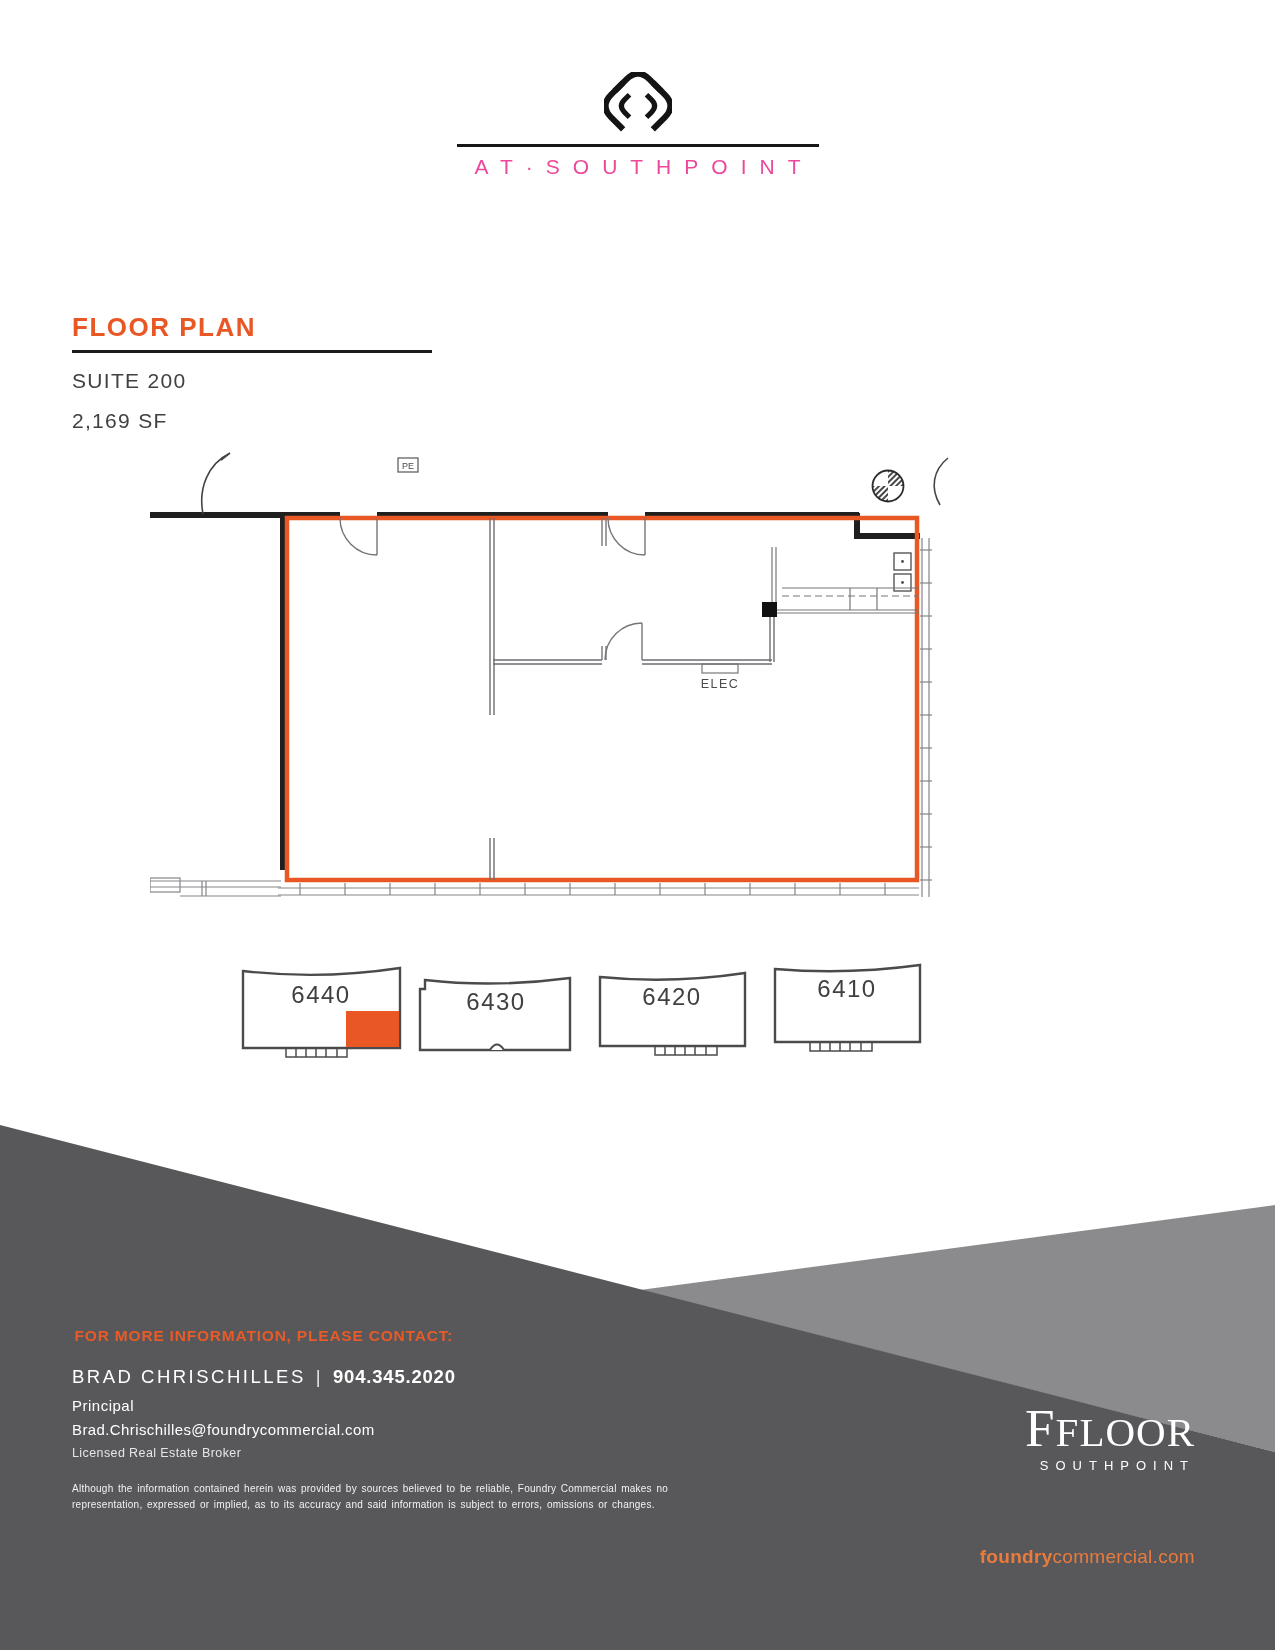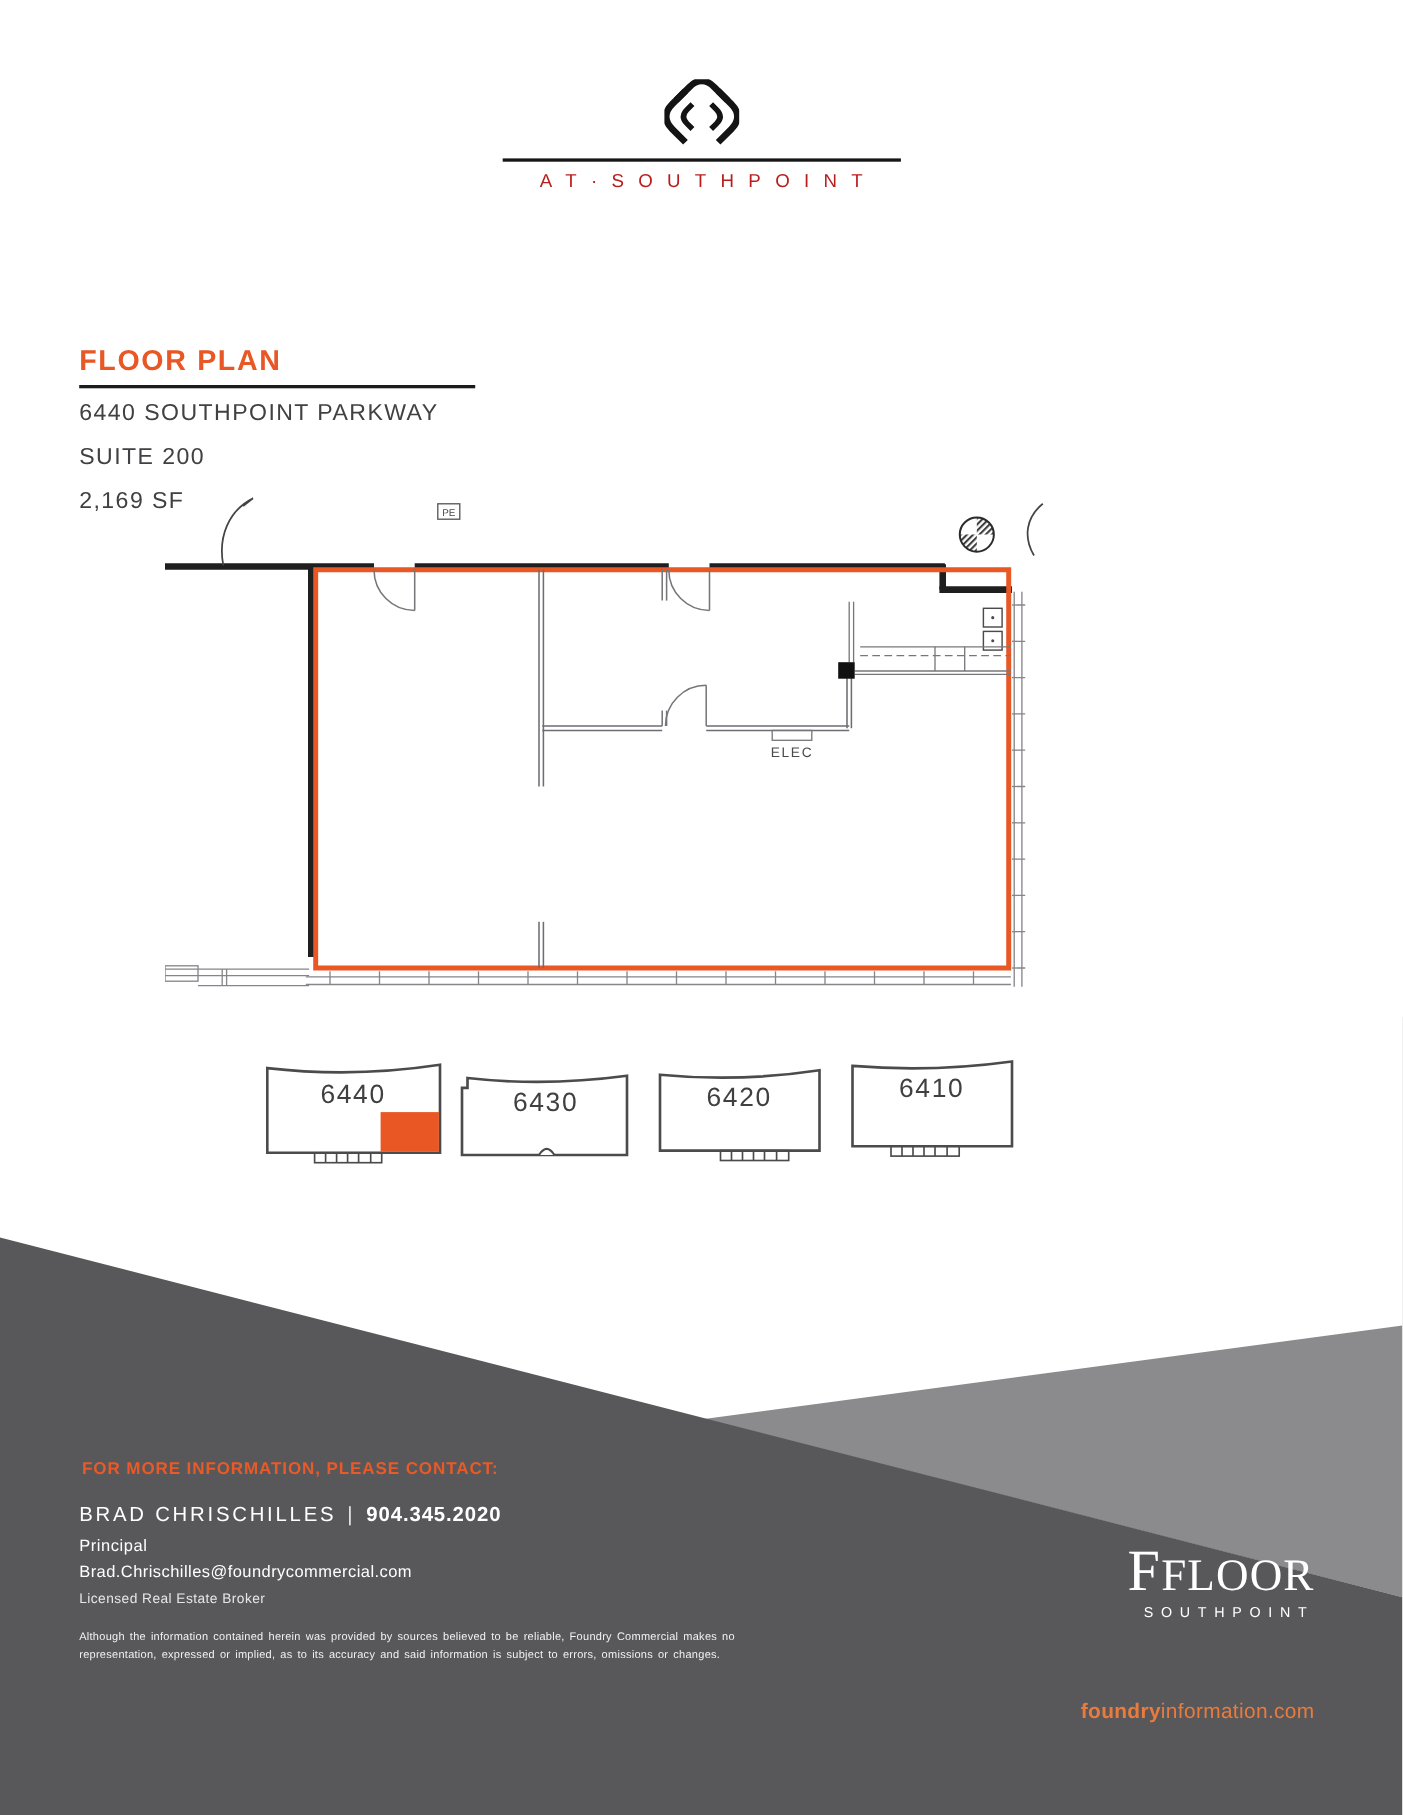--- a/index.html
+++ b/index.html
@@ -10,21 +10,21 @@
   .footer-shapes{position:absolute;left:0;top:0;width:1275px;height:1650px;z-index:1;pointer-events:none;}
 
   
   .logo-block{position:absolute;left:0;right:0;top:72px;text-align:center;z-index:3;}
   .knot{display:block;margin:0 auto 4px auto;}
   .summit-title{font-family:"Liberation Serif",serif;color:#161616;line-height:.95;letter-spacing:1px;}
   .summit-title .lg{font-size:64px;}
   .summit-title .sm{font-size:50px;}
   .summit-title .wordgap{display:inline-block;width:16px;}
   .summit-rule{width:362px;height:3px;background:#161616;margin:4px auto 8px auto;}
-  .summit-tagline{font-size:17px;letter-spacing:13px;padding-left:13px;color:#b91c1c;font-weight:500;}
+  .summit-tagline{font-size:21px;letter-spacing:13px;padding-left:13px;color:#ec4899;font-weight:500;}
 
   
   .fp-head{position:absolute;left:72px;top:312px;z-index:3;}
   .fp-title{margin:0;font-size:26px;font-weight:700;letter-spacing:1.5px;color:#E85724;}
   .fp-rule{width:360px;height:2.5px;background:#1b1b1b;margin-top:7px;}
   .fp-line{font-size:21px;color:#414042;letter-spacing:1.3px;margin-top:16px;font-weight:400;}
   .fp-line.first{margin-top:11px;}
 
   
   .plan{position:absolute;left:150px;top:450px;width:815px;height:470px;z-index:2;}
@@ -78,21 +78,20 @@
         </g>
       </g>
     </svg>
     <div class="summit-rule"></div>
     <div class="summit-tagline">AT·SOUTHPOINT</div>
   </header>
 
   <section class="fp-head">
     <h1 class="fp-title">FLOOR PLAN</h1>
     <div class="fp-rule"></div>
-    <div class="fp-line first">6440 SOUTHPOINT PARKWAY</div>
     <div class="fp-line">SUITE 200</div>
     <div class="fp-line">2,169 SF</div>
   </section>
 
   <svg class="plan" viewBox="0 0 815 470">
     <defs>
       <pattern id="hatch" width="4" height="4" patternUnits="userSpaceOnUse" patternTransform="rotate(45)">
         <rect width="4" height="4" fill="#ffffff"></rect>
         <line x1="1" y1="0" x2="1" y2="4" stroke="#333" stroke-width="1.8"></line>
       </pattern>
@@ -258,15 +257,15 @@
     <div class="contact-title">Principal</div>
     <div class="contact-email">Brad.Chrischilles@foundrycommercial.com</div>
     <div class="contact-license">Licensed Real Estate Broker</div>
   </div>
   <div class="disclaimer">Although the information contained herein was provided by sources believed to be reliable, Foundry Commercial makes no representation, expressed or implied, as to its accuracy and said information is subject to errors, omissions or changes.</div>
 
   <div class="brand">
     <div class="brand-name"><span class="f-init">F</span><span class="f-rest">FLOOR</span></div>
     <div class="brand-division">SOUTHPOINT</div>
   </div>
-  <div class="brand-site"><span class="site-bold">foundry</span><span>information.com</span></div>
+  <div class="brand-site"><span class="site-bold">foundry</span><span>commercial.com</span></div>
 
 </div>
 
 </body></html>

